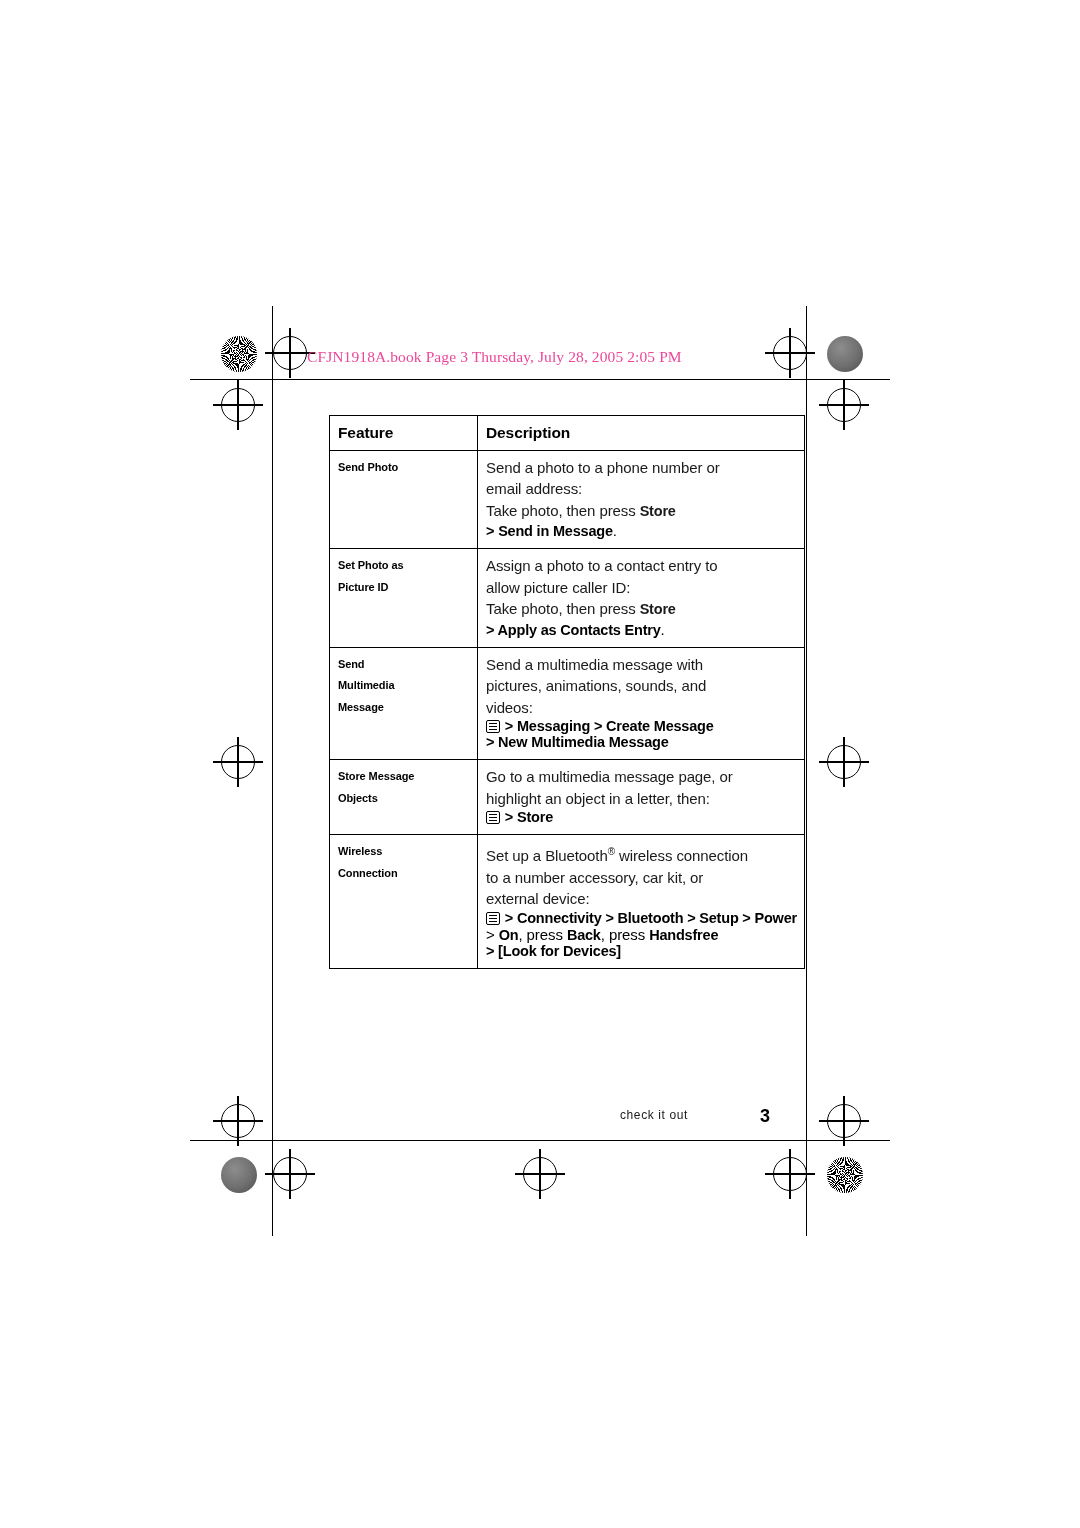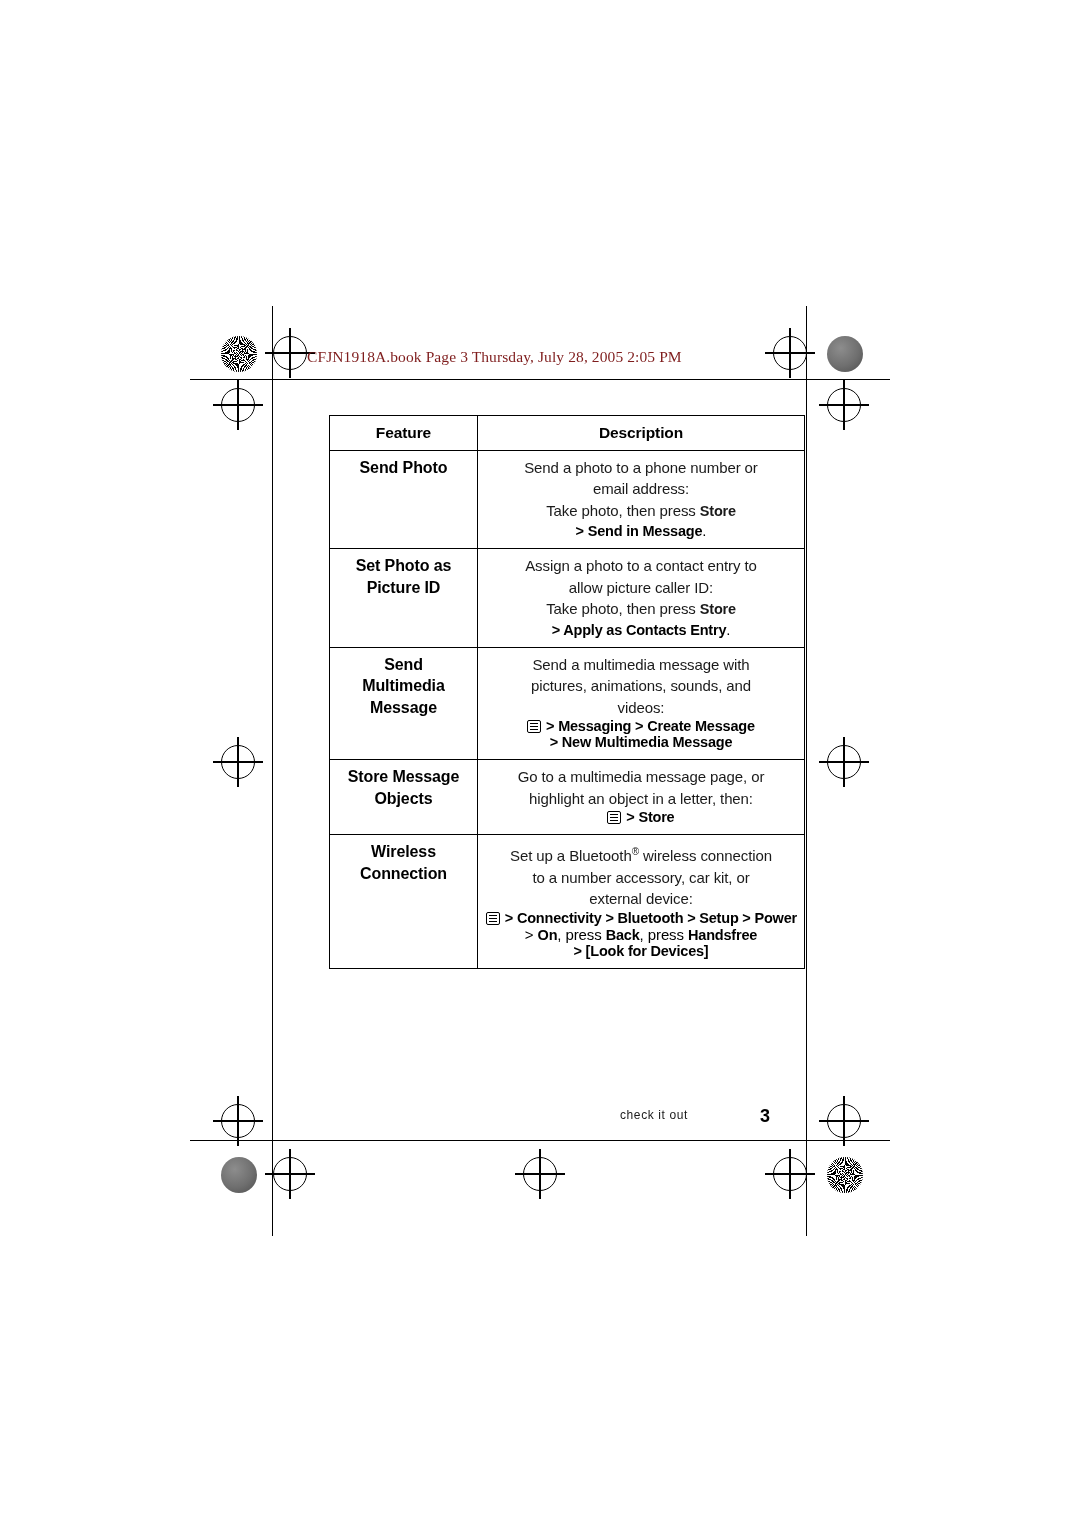--- a/index.html
+++ b/index.html
@@ -58,45 +58,45 @@
 
   
   .file-header {
     position: absolute;
     left: 307px;
     top: 348px;
     font-family: "Liberation Serif", serif;
     font-size: 15.5px;
     letter-spacing: 0.1px;
     white-space: nowrap;
-    color: #7f1d1d;
+    color: #ec4899;
   }
 
   
   .doc-table {
     position: absolute;
     left: 329px;
     top: 415px;
     width: 441px;
     border-collapse: collapse;
     table-layout: fixed;
   }
   .doc-table td, .doc-table th {
     border: 1.4px solid #000;
     vertical-align: top;
     padding: 6px 8px 9px 8px;
-    text-align: center;
+    text-align: left;
   }
   .col-feature { width: 131px; }
   .col-desc { width: 310px; }
 
   .feat {
     font-family: "Liberation Sans", sans-serif;
     font-weight: bold;
-    font-size: 16px;
+    font-size: 11px;
     line-height: 21.5px;
     letter-spacing: -0.1px;
   }
   .desc {
     font-family: "Liberation Sans", sans-serif;
     font-size: 15px;
     line-height: 21.5px;
     color: #1a1a1a;
     letter-spacing: -0.1px;
   }

